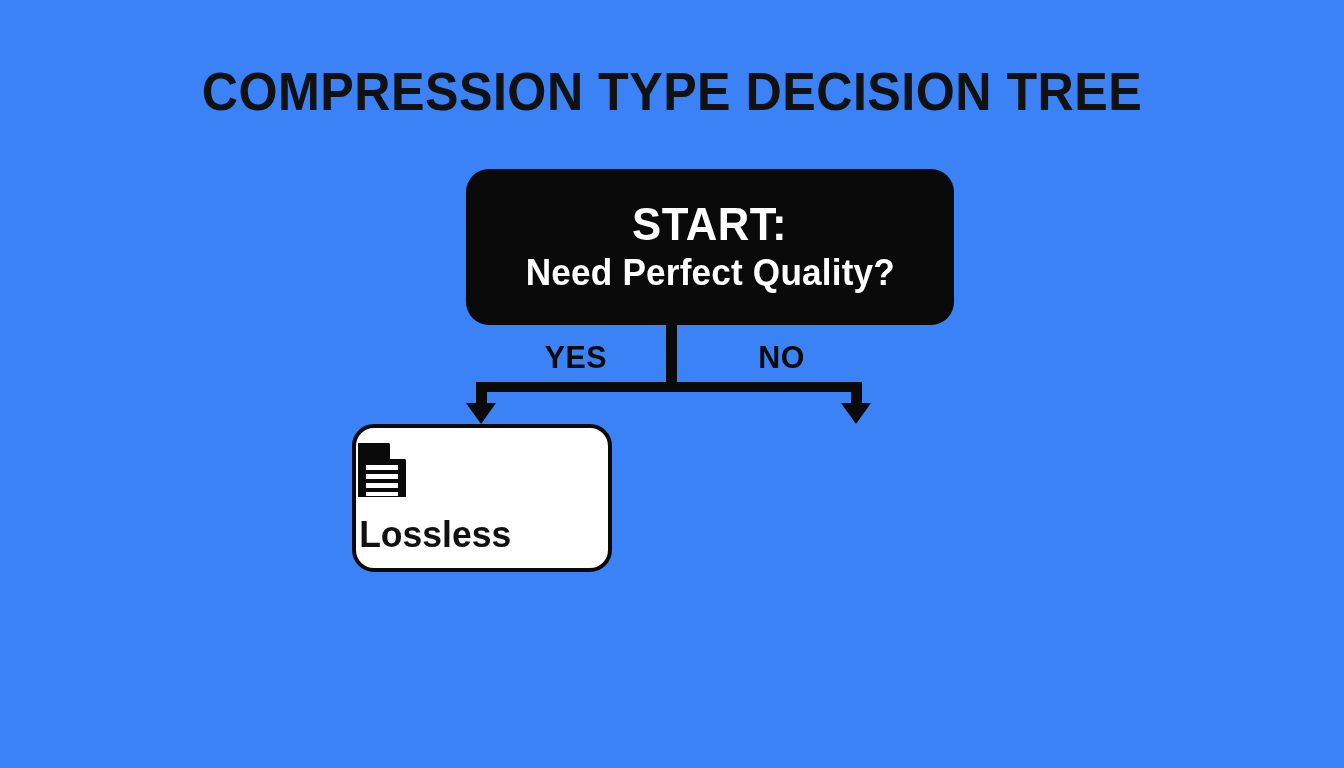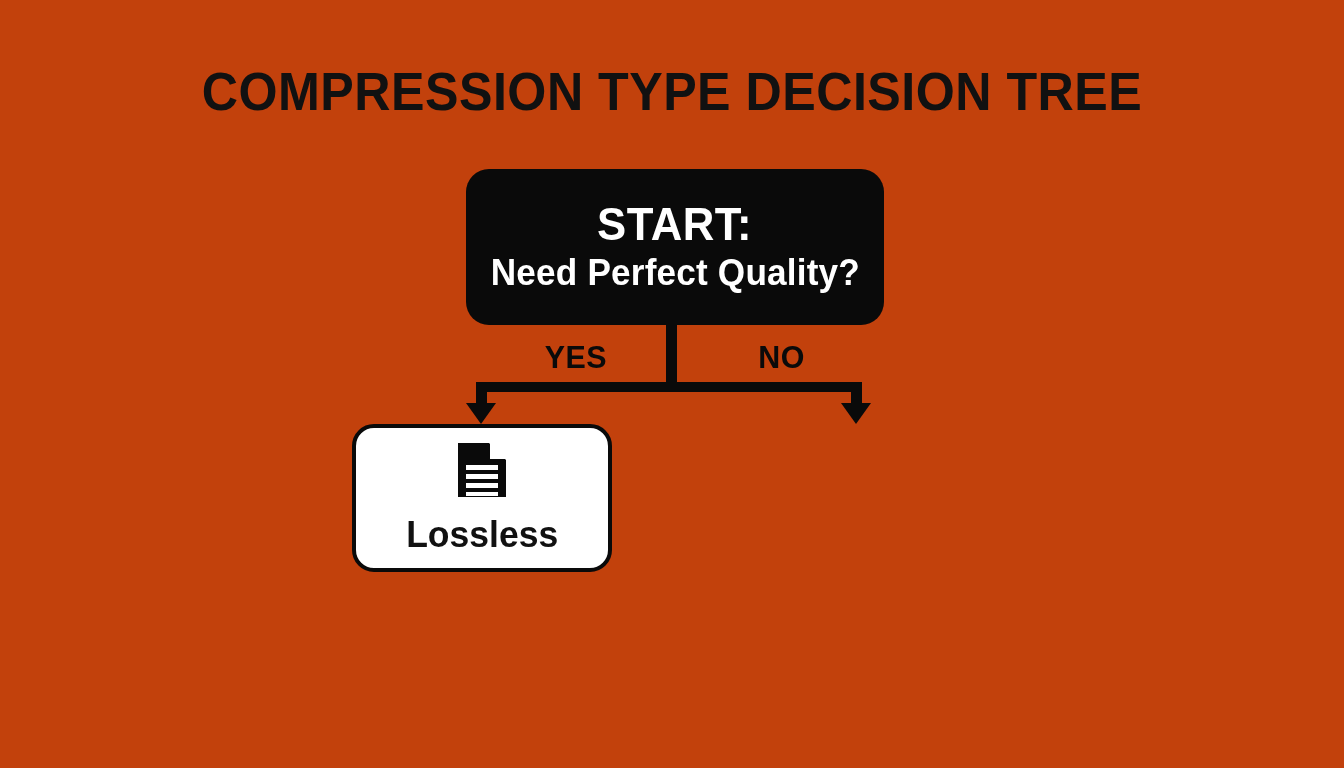--- a/index.html
+++ b/index.html
@@ -8,21 +8,21 @@
     padding: 0;
     background: #ffffff;
   }
   body {
     font-family: "Liberation Sans", "DejaVu Sans", sans-serif;
   }
   #stage {
     position: relative;
     width: 1344px;
     height: 768px;
-    background: #c2410c;
+    background: #3b82f6;
     overflow: hidden;
   }
 
   
   #page-title {
     position: absolute;
     left: 0;
     top: 62px;
     width: 1344px;
     text-align: center;
@@ -35,21 +35,21 @@
     transform: scaleX(0.93);
     transform-origin: 50% 50%;
     white-space: nowrap;
   }
 
   
   #root-node {
     position: absolute;
     left: 466px;
     top: 169px;
-    width: 418px;
+    width: 488px;
     height: 156px;
     background: #0a0a0a;
     border-radius: 23px;
     display: flex;
     flex-direction: column;
     align-items: center;
     justify-content: center;
     box-sizing: border-box;
   }
   #root-node .root-line1 {
@@ -129,21 +129,21 @@
 
   
   .leaf-node {
     position: absolute;
     background: #ffffff;
     border: 4px solid #0a0a0a;
     border-radius: 22px;
     box-sizing: border-box;
     display: flex;
     flex-direction: column;
-    align-items: center;
+    align-items: flex-start;
     justify-content: center;
   }
   #leaf-lossless { left: 352px; top: 424px; width: 260px; height: 148px; }
   #leaf-lossy    { left: 738px; top: 424px; width: 253px; height: 148px; }
   .leaf-label {
     font-family: "Liberation Sans Narrow", "Liberation Sans", sans-serif;
     font-weight: bold;
     font-size: 37px;
     line-height: 40px;
     color: #111111;

